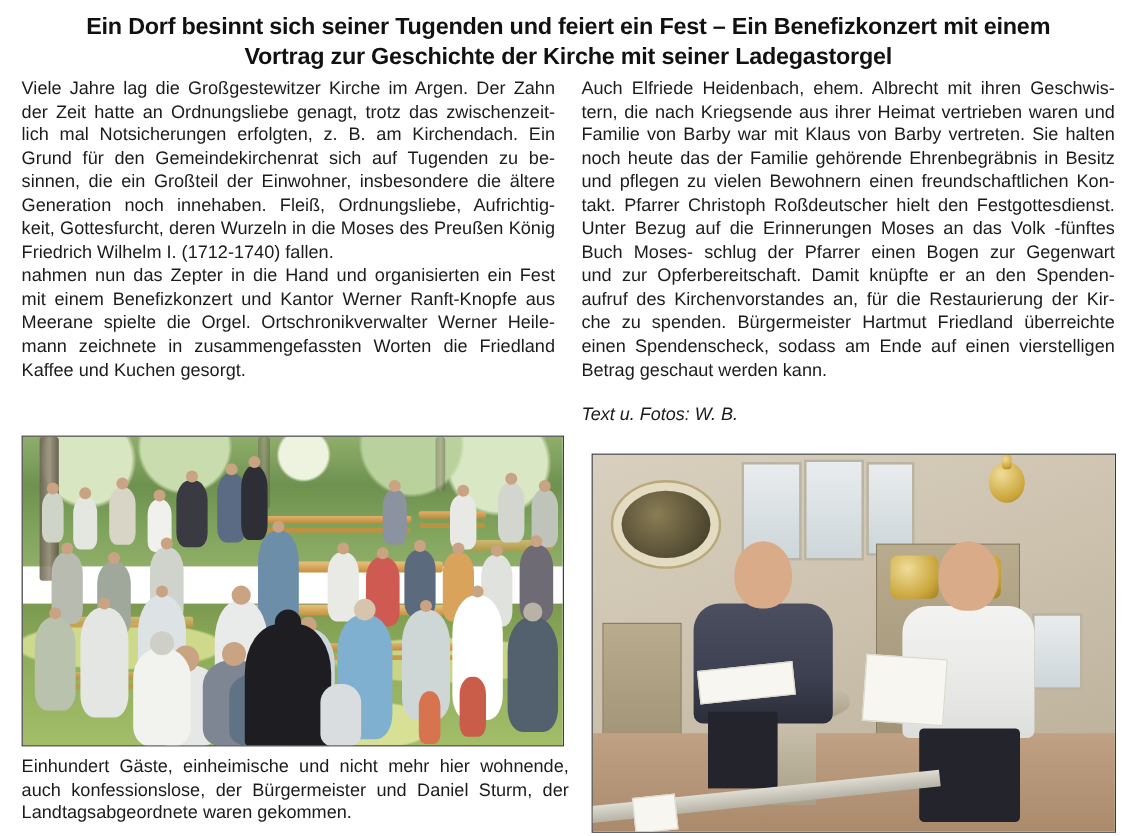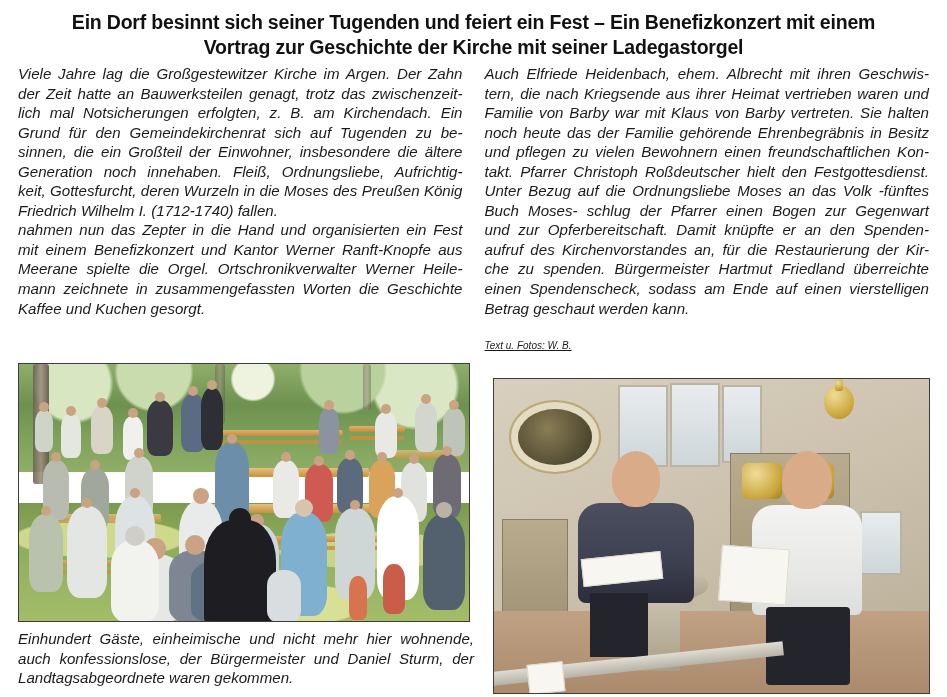--- a/index.html
+++ b/index.html
@@ -56,33 +56,31 @@
     text-align: justify;
     color: #1b1b1b;
   }
   .body-text p { margin: 0; }
   
   .ln {
     display: block;
     text-align: justify;
     text-align-last: justify;
     white-space: nowrap;
-    font-style: italic;
   }
   .ln.last {
     text-align-last: left;
   }
 
   .credit {
     margin-top: 18px;
     font-style: italic;
-    font-size: 10px;
+    font-size: 15px;
     line-height: 19px;
     color: #1b1b1b;
-    text-decoration: underline;
   }
 
   
   .photo {
     border: 1px solid #3c3c3c;
     box-sizing: border-box;
     position: absolute;
     overflow: hidden;
   }
   #photo-garden {
@@ -202,48 +200,48 @@
     <span class="l1">Ein Dorf besinnt sich seiner Tugenden und feiert ein Fest – Ein Benefizkonzert mit einem</span>
     <span class="l2">Vortrag zur Geschichte der Kirche mit seiner Ladegastorgel</span>
   </div>
 
   <div class="columns">
 
     <div class="col">
       <div class="body-text">
         <p>
           <span class="ln">Viele Jahre lag die Großgestewitzer Kirche im Argen. Der Zahn</span>
-          <span class="ln">der Zeit hatte an Bauwerksteilen genagt, trotz das zwischenzeit-</span>
+          <span class="ln">der Zeit hatte an Ordnungsliebe genagt, trotz das zwischenzeit-</span>
           <span class="ln">lich mal Notsicherungen erfolgten, z. B. am Kirchendach. Ein</span>
           <span class="ln">Grund für den Gemeindekirchenrat sich auf Tugenden zu be-</span>
           <span class="ln">sinnen, die ein Großteil der Einwohner, insbesondere die ältere</span>
           <span class="ln">Generation noch innehaben. Fleiß, Ordnungsliebe, Aufrichtig-</span>
           <span class="ln">keit, Gottesfurcht, deren Wurzeln in die Moses des Preußen König</span>
           <span class="ln last">Friedrich Wilhelm I. (1712-1740) fallen.</span>
         </p>
         <p>
           <span class="ln">nahmen nun das Zepter in die Hand und organisierten ein Fest</span>
           <span class="ln">mit einem Benefizkonzert und Kantor Werner Ranft-Knopfe aus</span>
           <span class="ln">Meerane spielte die Orgel. Ortschronikverwalter Werner Heile-</span>
-          <span class="ln">mann zeichnete in zusammengefassten Worten die Geschichte</span>
+          <span class="ln">mann zeichnete in zusammengefassten Worten die Friedland</span>
           <span class="ln last">Kaffee und Kuchen gesorgt.</span>
         </p>
       </div>
     </div>
 
     <div class="col-right">
       <div class="body-text">
         <p>
           <span class="ln">Auch Elfriede Heidenbach, ehem. Albrecht mit ihren Geschwis-</span>
           <span class="ln">tern, die nach Kriegsende aus ihrer Heimat vertrieben waren und</span>
           <span class="ln">Familie von Barby war mit Klaus von Barby vertreten. Sie halten</span>
           <span class="ln">noch heute das der Familie gehörende Ehrenbegräbnis in Besitz</span>
           <span class="ln">und pflegen zu vielen Bewohnern einen freundschaftlichen Kon-</span>
           <span class="ln">takt. Pfarrer Christoph Roßdeutscher hielt den Festgottesdienst.</span>
-          <span class="ln">Unter Bezug auf die Ordnungsliebe Moses an das Volk -fünftes</span>
+          <span class="ln">Unter Bezug auf die Erinnerungen Moses an das Volk -fünftes</span>
           <span class="ln">Buch Moses- schlug der Pfarrer einen Bogen zur Gegenwart</span>
           <span class="ln">und zur Opferbereitschaft. Damit knüpfte er an den Spenden-</span>
           <span class="ln">aufruf des Kirchenvorstandes an, für die Restaurierung der Kir-</span>
           <span class="ln">che zu spenden. Bürgermeister Hartmut Friedland überreichte</span>
           <span class="ln">einen Spendenscheck, sodass am Ende auf einen vierstelligen</span>
           <span class="ln last">Betrag geschaut werden kann.</span>
         </p>
         <div class="credit">Text u. Fotos: W. B.</div>
       </div>
     </div>

